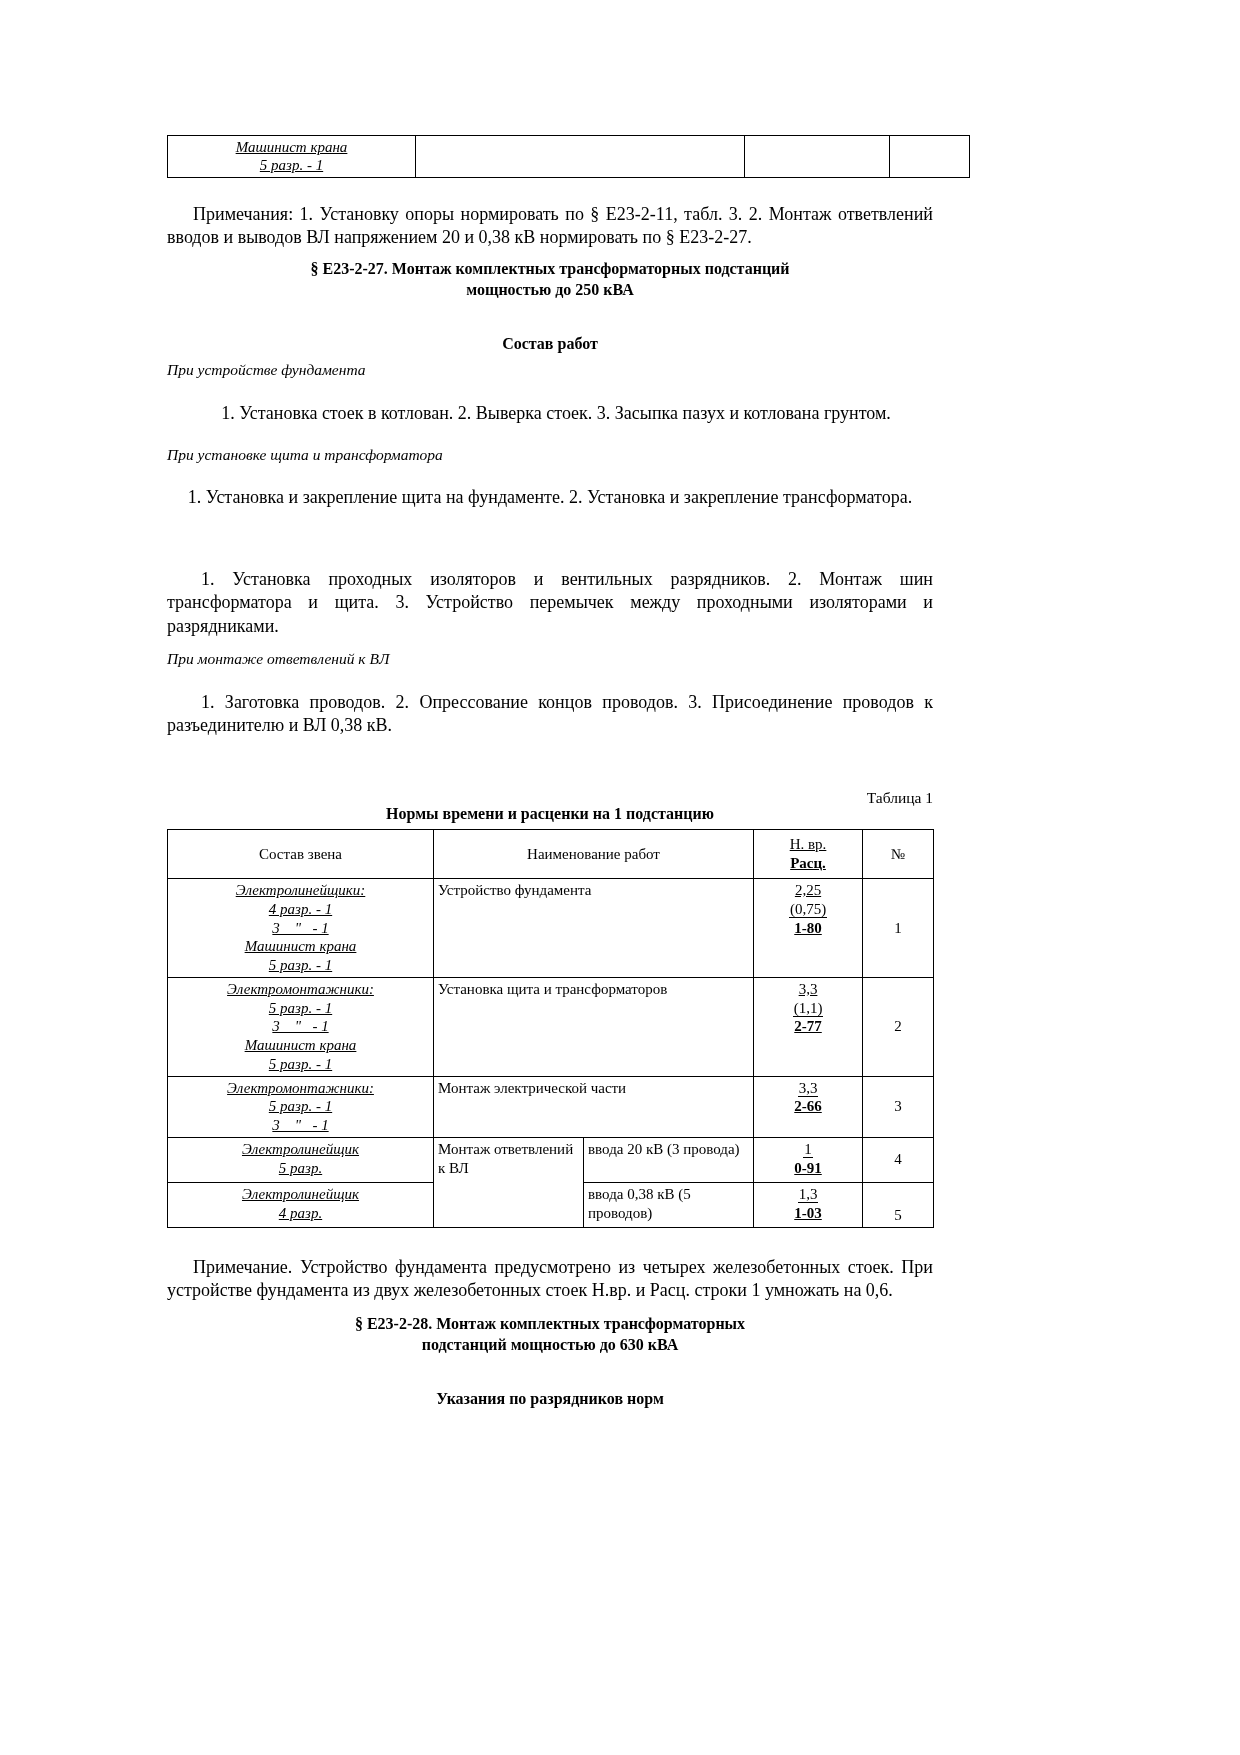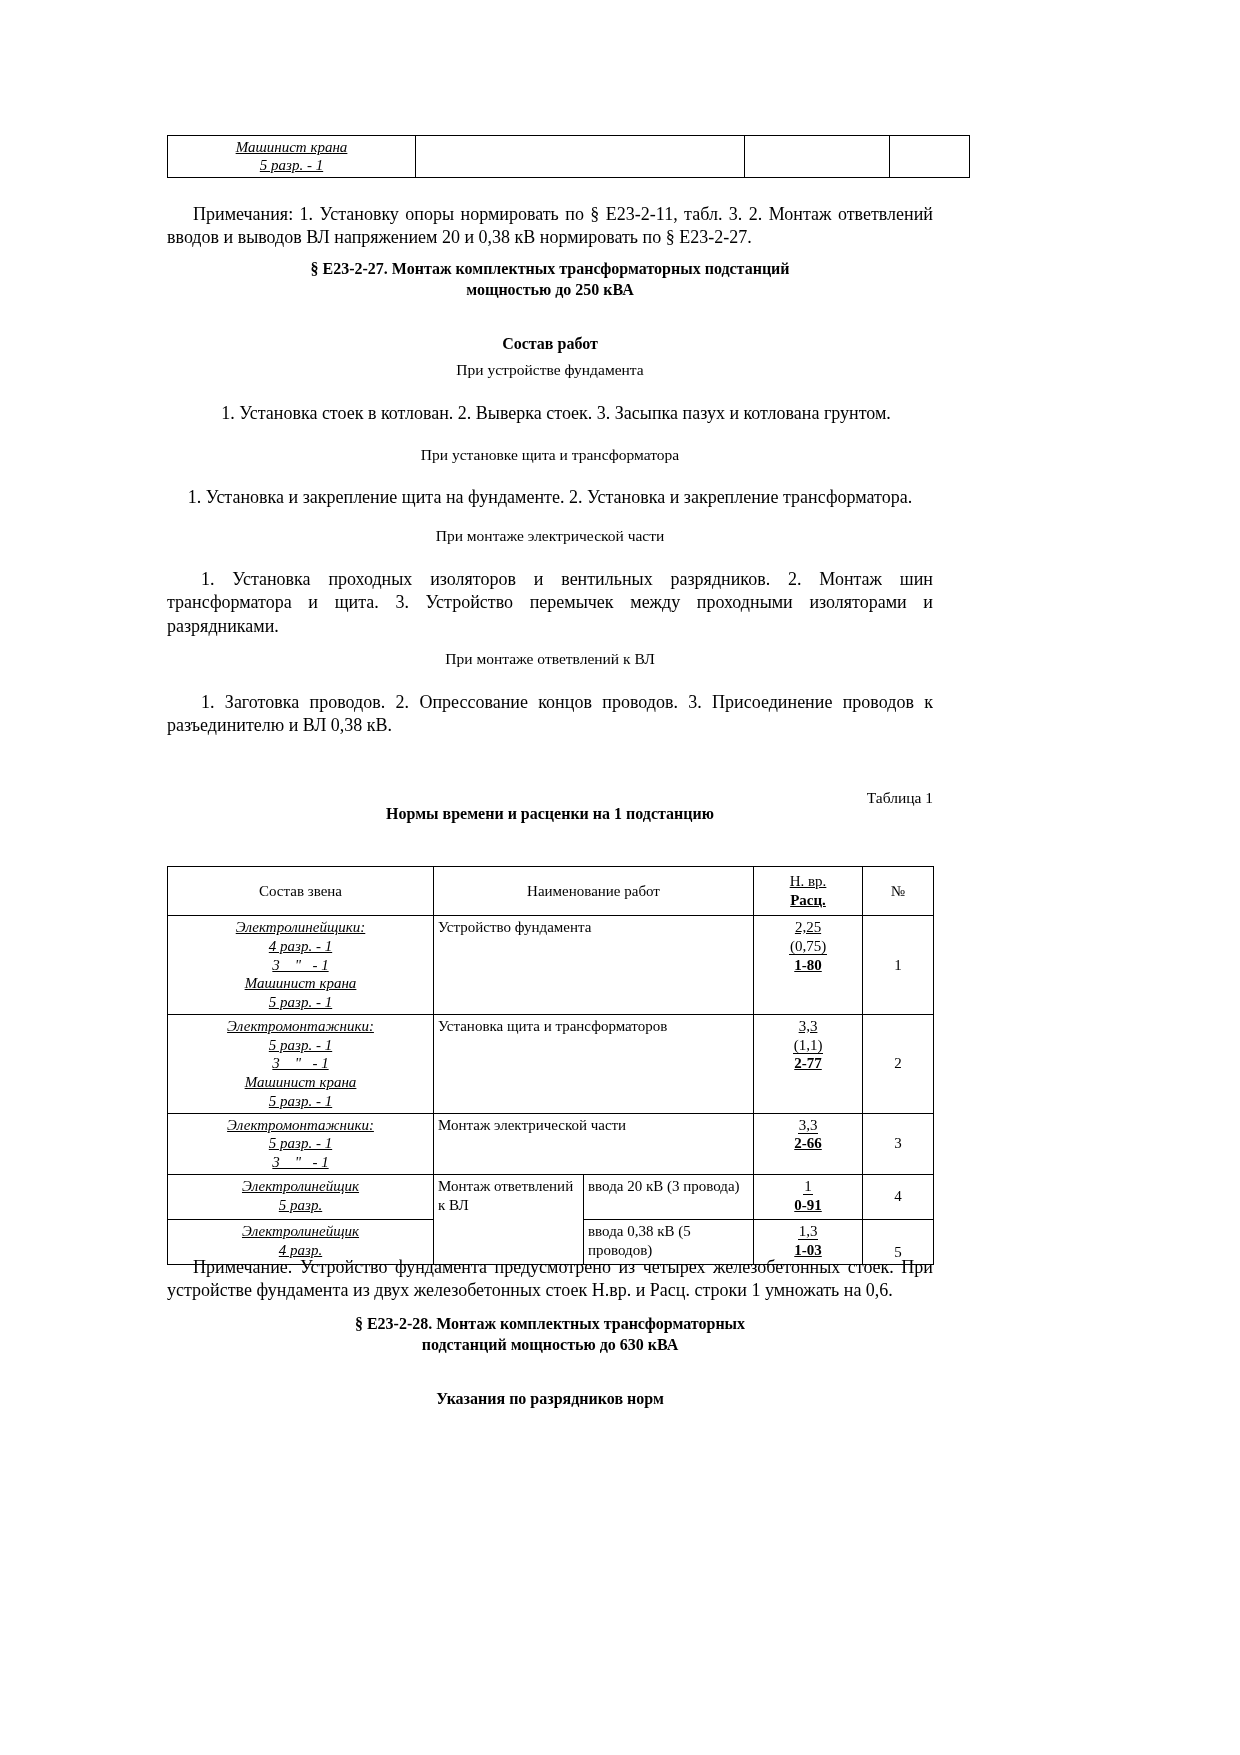--- a/index.html
+++ b/index.html
@@ -41,21 +41,21 @@
     margin: 0;
   }
   .subhead {
     font-size: 16px;
     font-weight: bold;
     text-align: center;
     margin: 16px;
   }
   .ital-center {
     font-size: 15.5px;
-    text-align: center;
+    font-style: italic;
     margin: 0;
   }
 
   
   table {
     border-collapse: collapse;
     width: 766px;
     table-layout: fixed;
   }
   table td, table th {
@@ -143,43 +143,40 @@
     <p class="para center">1. Установка стоек в котлован. 2. Выверка стоек. 3. Засыпка пазух и котлована грунтом.</p>
   </div>
 
   <div style="position:absolute; left:0; top:446px; width:766px;">
     <div class="ital-center">При установке щита и трансформатора</div>
   </div>
   <div style="position:absolute; left:0; top:486px; width:766px;">
     <p class="para center">1. Установка и закрепление щита на фундаменте. 2. Установка и закрепление трансформатора.</p>
   </div>
 
-  <div style="position:absolute; left:0; top:527px; width:766px;">
-    <div class="ital-center">При монтаже электрической части</div>
-  </div>
   <div style="position:absolute; left:0; top:568px; width:766px;">
     <p class="para para-indent" style="text-indent:34px;">1. Установка проходных изоляторов и вентильных разрядников. 2. Монтаж шин трансформатора и щита. 3. Устройство перемычек между проходными изоляторами и разрядниками.</p>
   </div>
 
   <div style="position:absolute; left:0; top:650px; width:766px;">
     <div class="ital-center">При монтаже ответвлений к ВЛ</div>
   </div>
   <div style="position:absolute; left:0; top:691px; width:766px;">
     <p class="para para-indent" style="text-indent:34px;">1. Заготовка проводов. 2. Опрессование концов проводов. 3. Присоединение проводов к разъединителю и ВЛ 0,38 кВ.</p>
   </div>
 
   <div style="position:absolute; left:0; top:748px; width:766px; text-align:right;margin-top:40px;">
     <span class="para" style="font-size:15.5px;">Таблица 1</span>
   </div>
 
   <div style="position:absolute; left:0; top:789px; width:766px;">
     <div class="subhead">Нормы времени и расценки на 1 подстанцию</div>
   </div>
 
-  <div style="position:absolute; left:0; top:829px; width:766px;margin-top:37px;">
+  <div style="position:absolute; left:0; top:829px; width:766px;">
     <table class="norms-table">
       <colgroup>
         <col style="width:266px;">
         <col style="width:150px;">
         <col style="width:170px;">
         <col style="width:109px;">
         <col style="width:71px;">
       </colgroup>
 
       <tbody>

